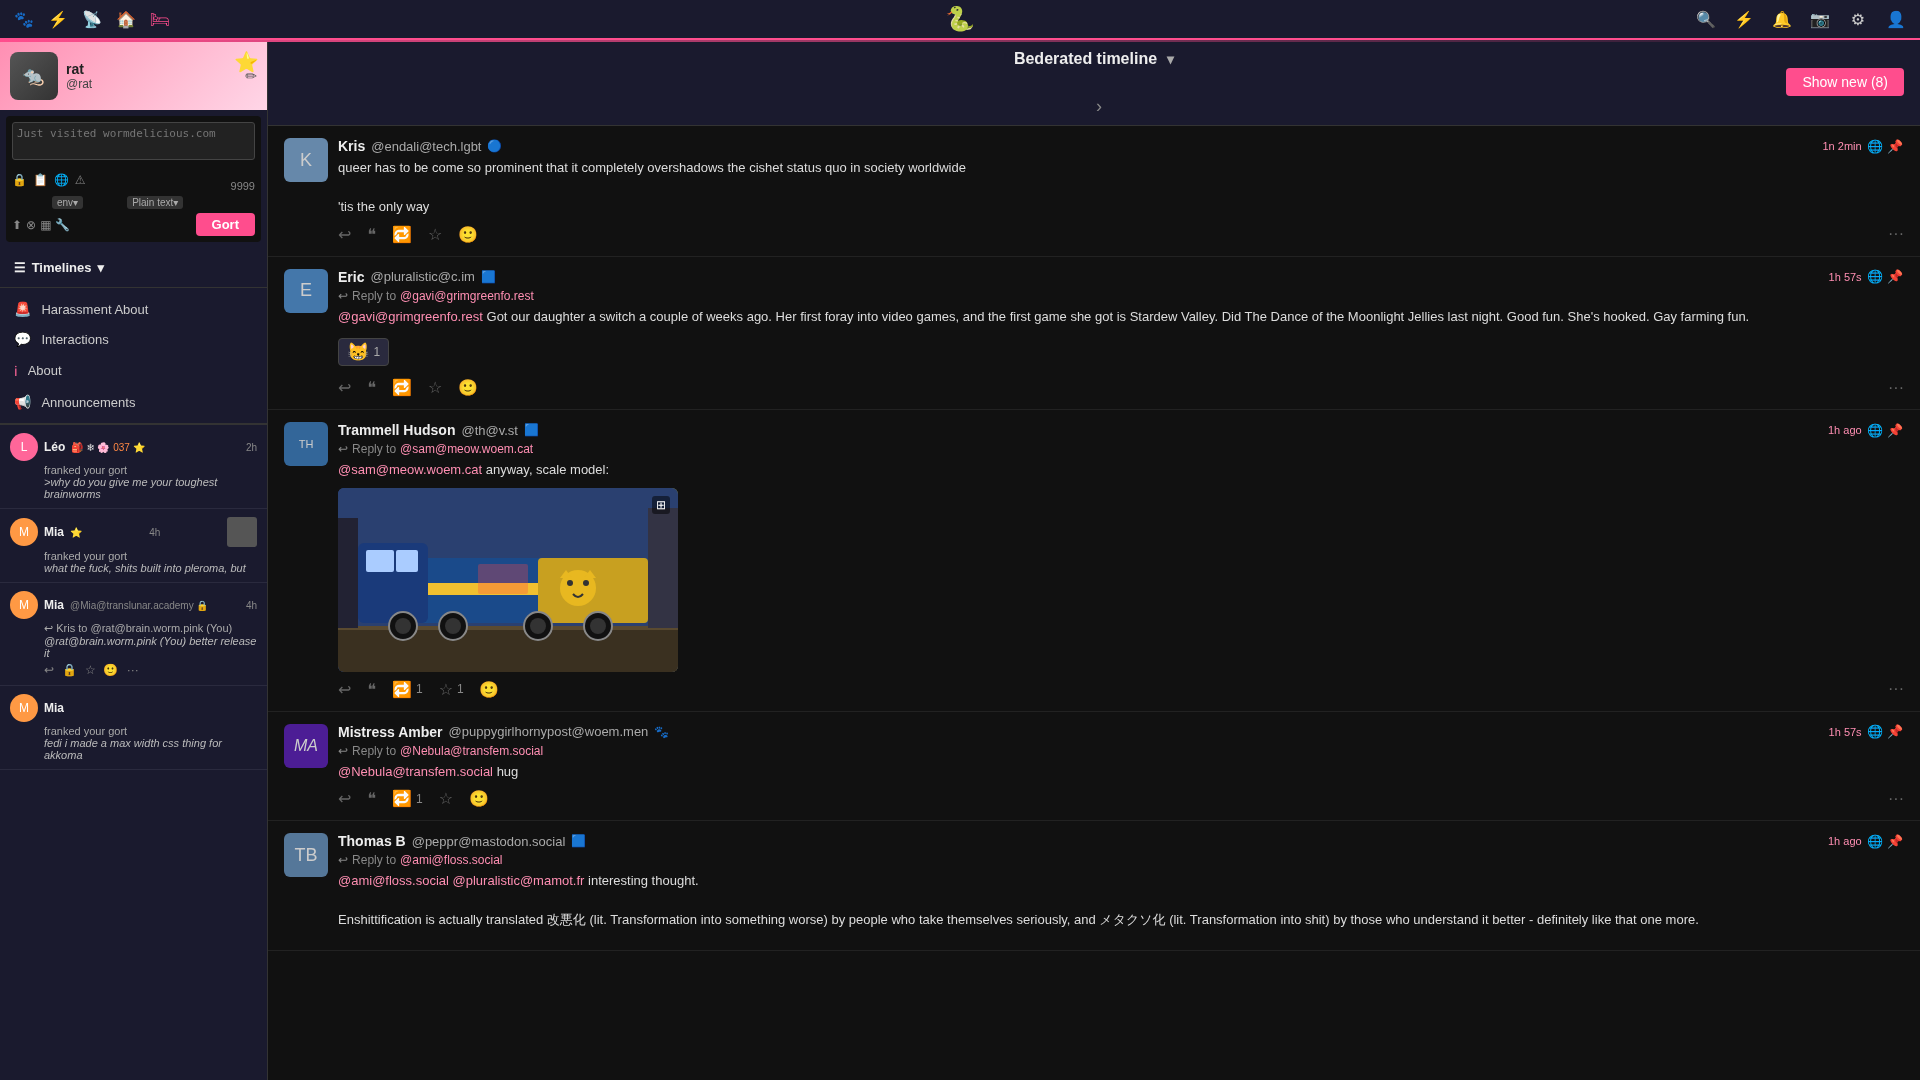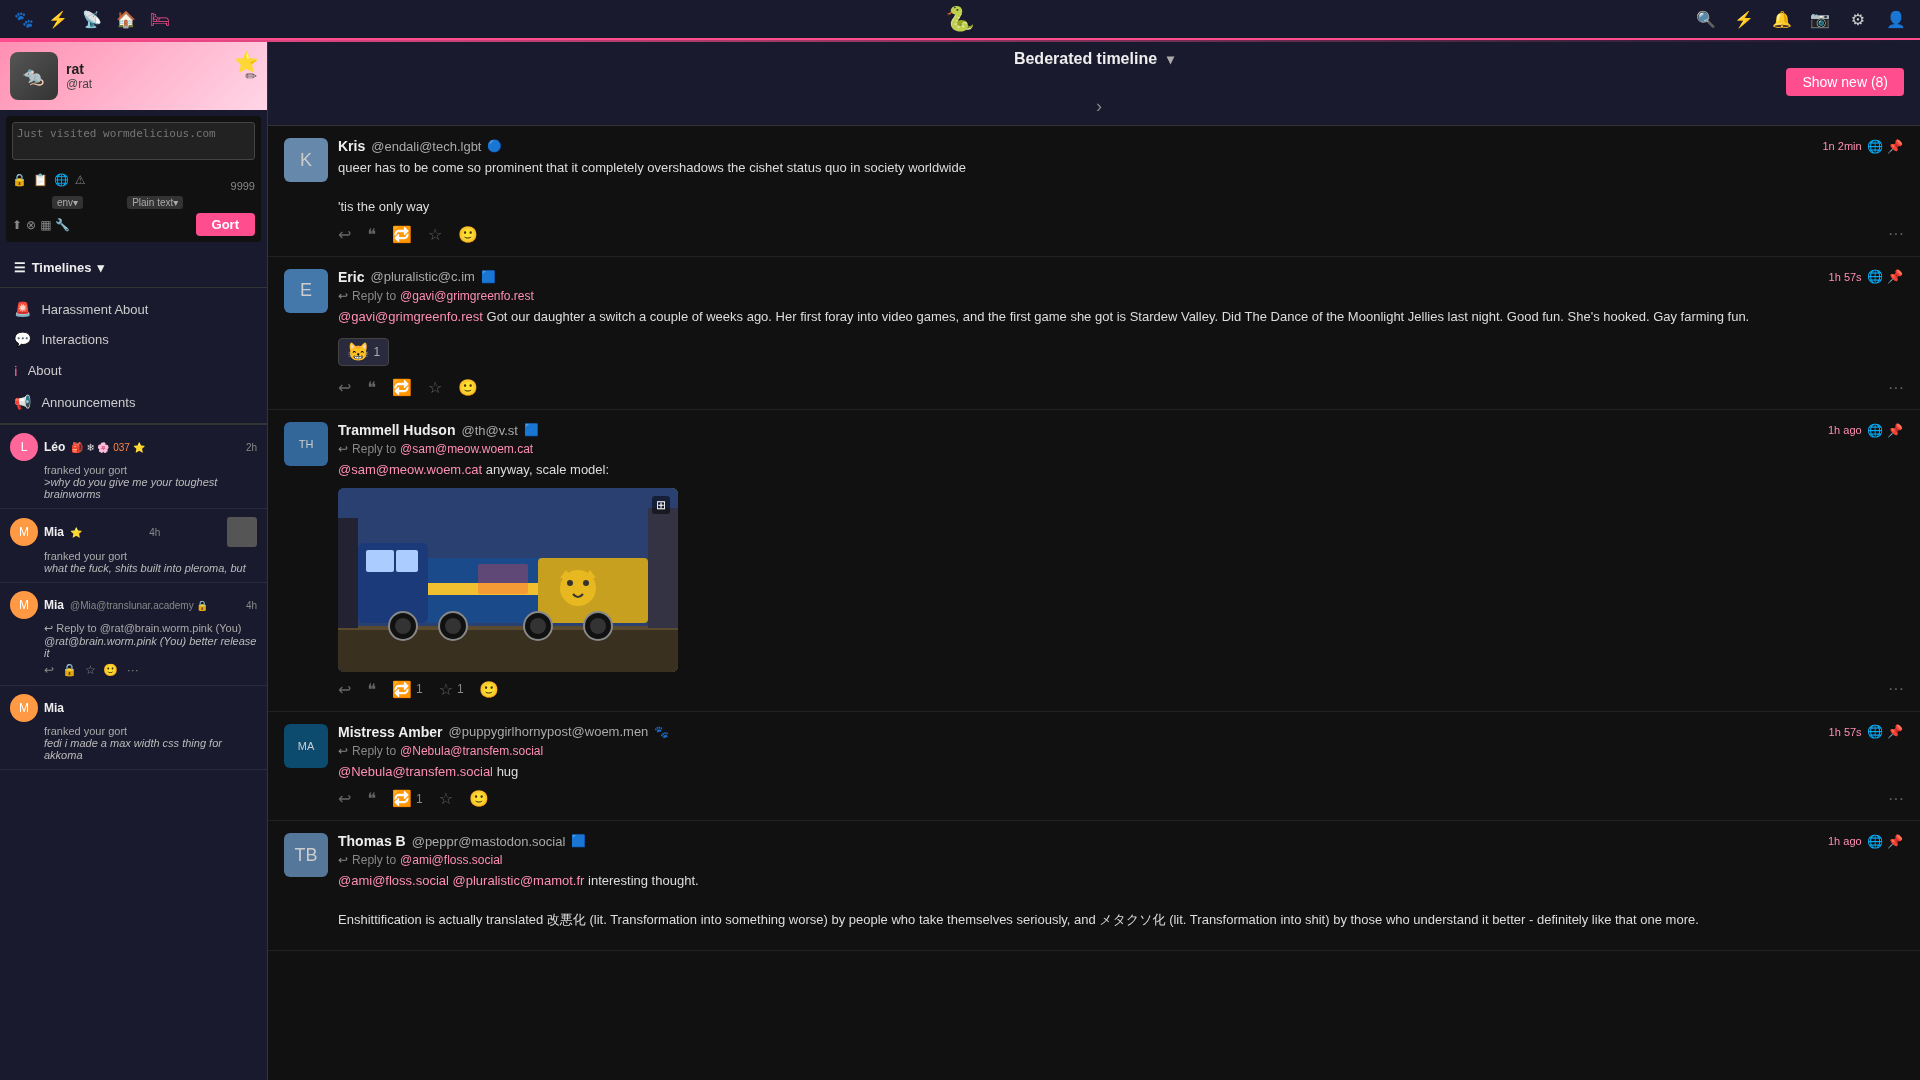--- a/index.html
+++ b/index.html
@@ -674,21 +674,21 @@
         <div class="notif-text">what the fuck, shits built into pleroma, but</div>
       </div>
 
       <div class="notif-item">
         <div class="notif-header">
           <div class="notif-avatar" style="background:#ff9944;">M</div>
           <div class="notif-name">Mia</div>
           <div class="notif-icons" style="font-size:10px;color:#888">@Mia@translunar.academy 🔒</div>
           <div class="notif-time">4h</div>
         </div>
-        <div class="notif-action">↩ Reply to @rat@brain.worm.pink (You)</div>
+        <div class="notif-action">↩ Kris to @rat@brain.worm.pink (You)</div>
         <div class="notif-text">@rat@brain.worm.pink (You) better release it</div>
         <div class="notif-actions-row">
           <span class="notif-act-icon">↩</span>
           <span class="notif-act-icon">🔒</span>
           <span class="notif-act-icon">☆</span>
           <span class="notif-act-icon">🙂</span>
           <span class="notif-act-icon">···</span>
         </div>
       </div>
 
@@ -858,21 +858,21 @@
             <span class="post-action">❝</span>
             <span class="post-action">🔁 <span>1</span></span>
             <span class="post-action">☆ <span>1</span></span>
             <span class="post-action">🙂</span>
             <span class="post-more">···</span>
           </div>
         </div>
       </div>
 
       <div class="post">
-        <div class="post-avatar" style="background:#0c4a6e;font-size:11px;">MA</div>
+        <div class="post-avatar" style="background:#4c1d95;font-size:16px;font-style:italic;">MA</div>
         <div class="post-body">
           <div class="post-header">
             <span class="post-author">Mistress Amber</span>
             <span class="post-handle">@puppygirlhornypost@woem.men</span>
             <span class="post-instance-badge">🐾</span>
             <div class="post-time">
               <span>1h 57s</span>
               <div class="post-time-icons">
                 <span>🌐</span>
                 <span>📌</span>

